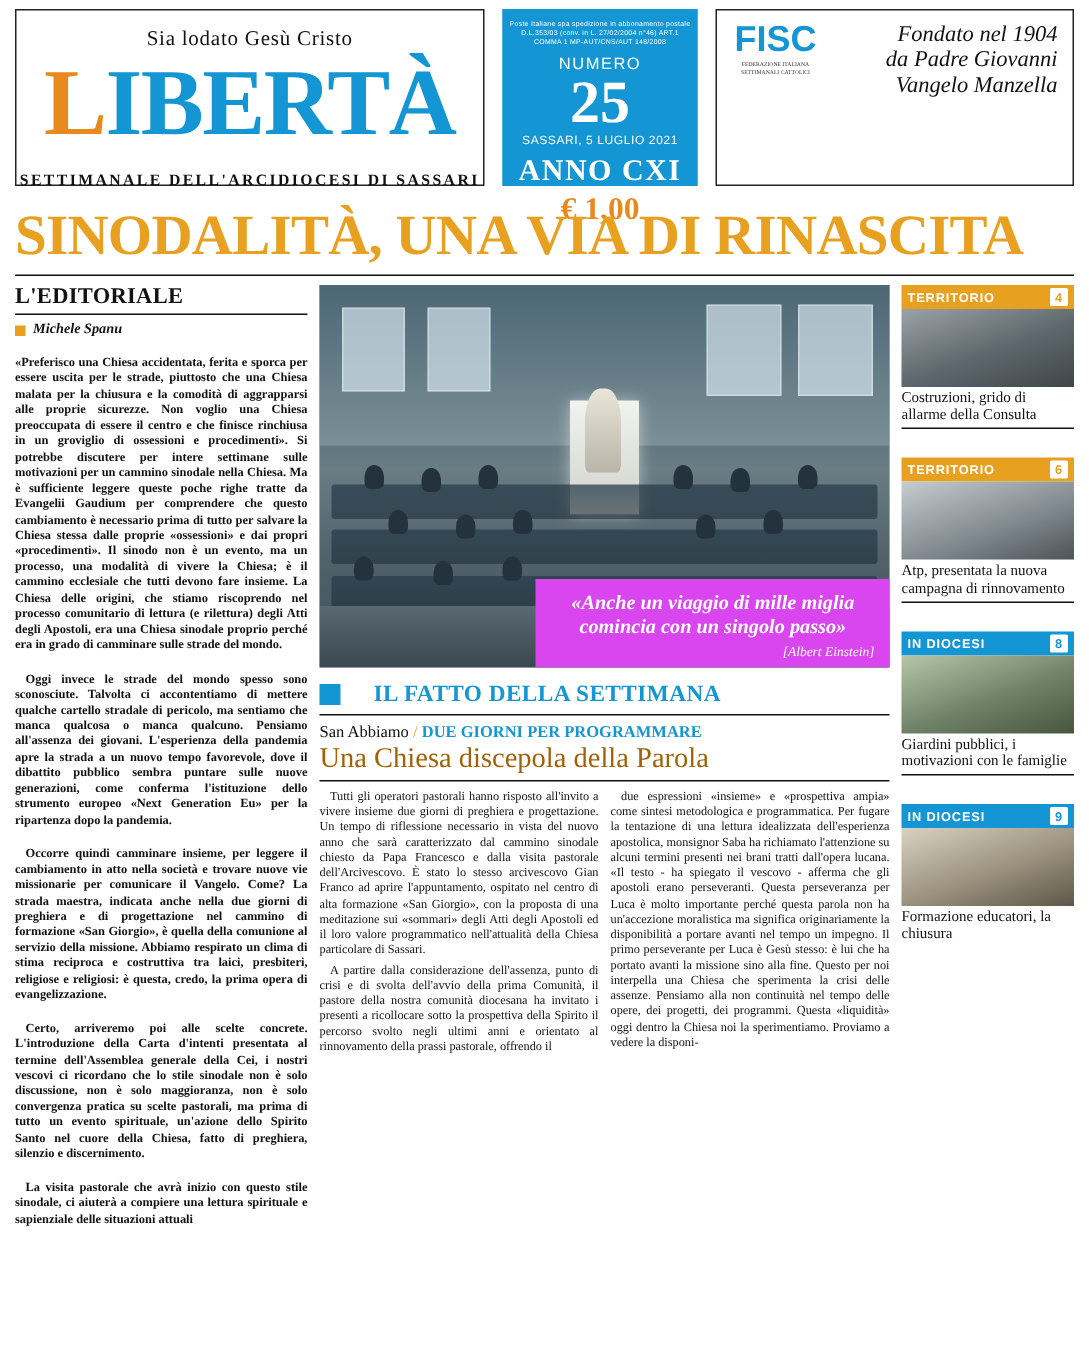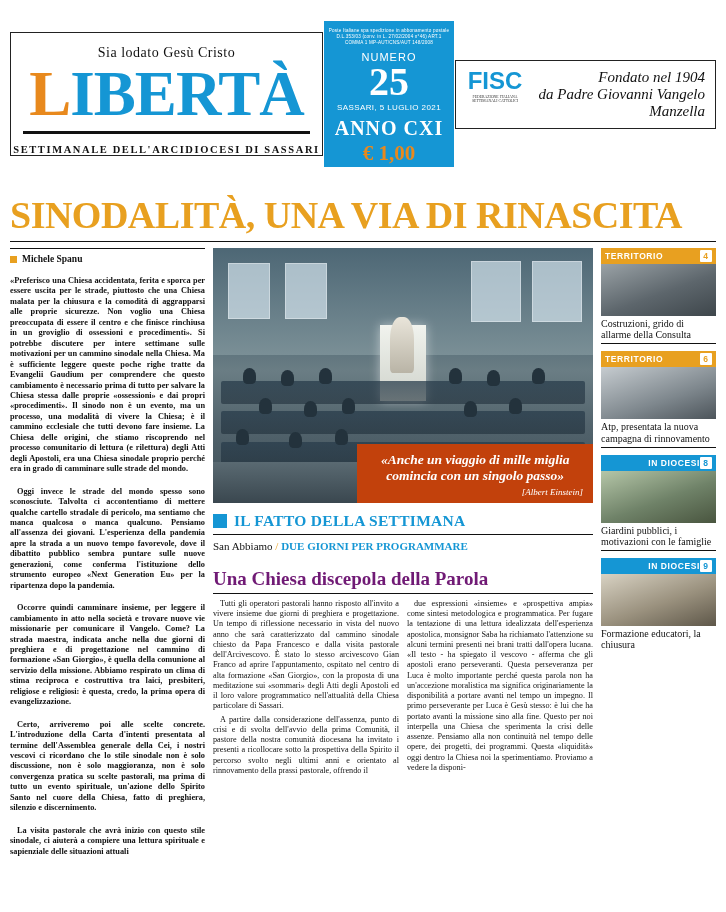--- a/index.html
+++ b/index.html
@@ -7,21 +7,21 @@
   body {
     width:726px; height:912px;
     background:#ffffff;
     font-family:"Liberation Serif", serif;
     color:#111;
     overflow:hidden;
   }
   .page { position:relative; width:726px; height:912px; padding:6px 10px 0 10px; }
 
   
-  .masthead { display:flex; height:176px; gap:1px;align-items:center; }
+  .masthead { display:flex; height:118px; gap:12px; }
   .mast-left {
     position:relative;
     flex:0 0 313px;
     border:1px solid #222;
     background:#fff;
     display:flex; flex-direction:column; justify-content:flex-start;
   }
   .mast-motto {
     text-align:center;
     font-family:"Liberation Serif", serif;
@@ -110,21 +110,21 @@
   .editoriale {
     font-family:"Liberation Serif", serif;
     font-weight:bold;
     font-size:15px;
     letter-spacing:0.2px;
     padding-bottom:2px;
   }
   .edit-rule { height:1px; background:#111; margin-bottom:5px;}
   .byline { display:flex; align-items:center; gap:5px; margin-bottom:5px;}
   .byline .sq { width:7px; height:7px; background:#e8a020; display:inline-block;}
-  .byline .nm { font-weight:bold; font-size:9.5px; }
+  .byline .nm { font-style:italic; font-weight:bold; font-size:9.5px; }
 
   .artcol { font-size:8.3px; line-height:1.26; text-align:justify; hyphens:auto; }
   .artcol p { margin:12px 0 3px 0; text-indent:7px;font-weight:bold; }
   .artcol p.first { text-indent:0; }
 
   
   .photo-wrap { position:relative; width:100%; height:255px; overflow:hidden; background:#6e7a82; }
   .photo {
     position:absolute; inset:0;
     background:
@@ -141,60 +141,60 @@
      background:linear-gradient(180deg,#e9e5da,#b9b4a6); border-radius:40% 40% 10% 10%; }
   .seat-row { position:absolute; left:2%; width:96%; height:9%;
      background:linear-gradient(180deg, rgba(40,60,75,0.75), rgba(25,40,52,0.55)); border-radius:2px;}
   .pw-person { position:absolute; width:13px; height:16px; border-radius:50% 50% 30% 30%;
      background:#23323c; }
   .pw-floor { position:absolute; left:0; bottom:0; width:100%; height:16%;
      background:linear-gradient(180deg,#5a6a72,#3a474f); }
 
   .quote-box {
     position:absolute; right:0; bottom:0; width:62%;
-    background:#c2410c; color:#fff;
+    background:#d946ef; color:#fff;
     padding:8px 10px 6px 10px;
   }
   .quote-box .q {
     font-family:"Liberation Serif", serif; font-style:italic; font-weight:bold;
     font-size:13.5px; line-height:1.18; text-align:center;
   }
   .quote-box .a { font-style:italic; font-size:9px; text-align:right; margin-top:3px; }
 
   
-  .fatto { display:flex; align-items:center; gap:7px; margin-top:9px; }
+  .fatto { display:flex; align-items:center; gap:22px; margin-top:9px; }
   .fatto .sq { width:14px; height:14px; background:#1596d4; }
   .fatto .tx { font-family:"Liberation Serif", serif; font-weight:bold; font-size:15.5px; color:#1596d4; letter-spacing:0.3px;}
   .fatto-rule { height:1px; background:#111; margin-top:4px; }
 
   .kicker { margin-top:5px; font-size:11px; }
   .kicker .k1 { color:#111; }
   .kicker .sep { color:#e8a020; }
   .kicker .k2 { color:#1596d4; font-weight:bold; }
   .subhead {
-    font-family:"Liberation Serif", serif; font-weight:bold;
-    font-size:19px; line-height:1.05; margin-top:17px; color:#701a75;
+    font-family:"Liberation Serif", serif; font-weight:normal;
+    font-size:19px; line-height:1.05; margin-top:2px; color:#a16207;
   }
   .sub-rule { height:1px; background:#111; margin-top:4px; margin-bottom:5px;}
 
   .three { display:flex; gap:8px; }
   .three .c { flex:1; font-size:8.2px; line-height:1.25; text-align:justify; }
   .three .c p { margin:0 0 3px 0; text-indent:7px; }
   .three .c p.first { text-indent:7px; }
 
   
-  .rail-item { margin-bottom:7px; }
+  .rail-item { margin-bottom:19px; }
   .rail-head {
     display:flex; justify-content:space-between; align-items:center;
     background:#e8a020; color:#fff;
     font-family:"Liberation Sans", sans-serif; font-weight:bold;
     font-size:8.5px; letter-spacing:0.6px;
     padding:2px 4px;
   }
-  .rail-head.diocesi { background:#1596d4;justify-content:flex-end; }
+  .rail-head.diocesi { background:#1596d4; }
   .rail-num {
     background:#fff; color:#e8a020; width:12px; height:12px;
     display:flex; align-items:center; justify-content:center;
     font-size:8.5px; font-weight:bold; border-radius:1px;
   }
   .rail-head.diocesi .rail-num { color:#1596d4; }
   .rail-photo { width:100%; height:52px; background:#8a9097; overflow:hidden; position:relative;}
   .rp1 { background:linear-gradient(160deg,#9aa2a6 0%, #5d666c 55%, #3e464b 100%); }
   .rp2 { background:linear-gradient(160deg,#c6ccd0 0%, #7e878d 60%, #4c545a 100%); }
   .rp3 { background:linear-gradient(160deg,#b5c6a8 0%, #6f8268 55%, #49553f 100%); }
@@ -239,20 +239,21 @@
       </div>
     </div>
   </div>
 
   <div class="headline">SINODALITÀ, UNA VIA DI RINASCITA</div>
   <div class="head-rule"></div>
 
   <div class="body-grid">
 
     <div class="col-left">
+      <div class="editoriale">L'EDITORIALE</div>
       <div class="edit-rule"></div>
       <div class="byline">
         <span class="sq"></span>
         <span class="nm">Michele Spanu</span>
       </div>
       <div class="artcol">
         <p class="first">«Preferisco una Chiesa accidentata, ferita e sporca per essere uscita per le strade, piuttosto che una Chiesa malata per la chiusura e la comodità di aggrapparsi alle proprie sicurezze. Non voglio una Chiesa preoccupata di essere il centro e che finisce rinchiusa in un groviglio di ossessioni e procedimenti». Si potrebbe discutere per intere settimane sulle motivazioni per un cammino sinodale nella Chiesa. Ma è sufficiente leggere queste poche righe tratte da Evangelii Gaudium per comprendere che questo cambiamento è necessario prima di tutto per salvare la Chiesa stessa dalle proprie «ossessioni» e dai propri «procedimenti». Il sinodo non è un evento, ma un processo, una modalità di vivere la Chiesa; è il cammino ecclesiale che tutti devono fare insieme. La Chiesa delle origini, che stiamo riscoprendo nel processo comunitario di lettura (e rilettura) degli Atti degli Apostoli, era una Chiesa sinodale proprio perché era in grado di camminare sulle strade del mondo.</p>
         <p>Oggi invece le strade del mondo spesso sono sconosciute. Talvolta ci accontentiamo di mettere qualche cartello stradale di pericolo, ma sentiamo che manca qualcosa o manca qualcuno. Pensiamo all'assenza dei giovani. L'esperienza della pandemia apre la strada a un nuovo tempo favorevole, dove il dibattito pubblico sembra puntare sulle nuove generazioni, come conferma l'istituzione dello strumento europeo «Next Generation Eu» per la ripartenza dopo la pandemia.</p>
         <p>Occorre quindi camminare insieme, per leggere il cambiamento in atto nella società e trovare nuove vie missionarie per comunicare il Vangelo. Come? La strada maestra, indicata anche nella due giorni di preghiera e di progettazione nel cammino di formazione «San Giorgio», è quella della comunione al servizio della missione. Abbiamo respirato un clima di stima reciproca e costruttiva tra laici, presbiteri, religiose e religiosi: è questa, credo, la prima opera di evangelizzazione.</p>
         <p>Certo, arriveremo poi alle scelte concrete. L'introduzione della Carta d'intenti presentata al termine dell'Assemblea generale della Cei, i nostri vescovi ci ricordano che lo stile sinodale non è solo discussione, non è solo maggioranza, non è solo convergenza pratica su scelte pastorali, ma prima di tutto un evento spirituale, un'azione dello Spirito Santo nel cuore della Chiesa, fatto di preghiera, silenzio e discernimento.</p>

